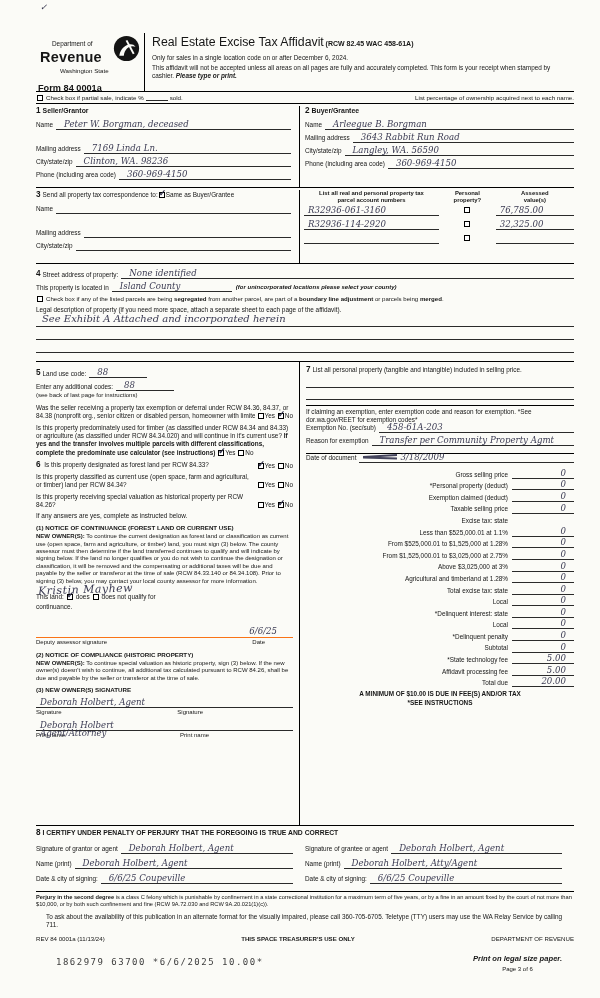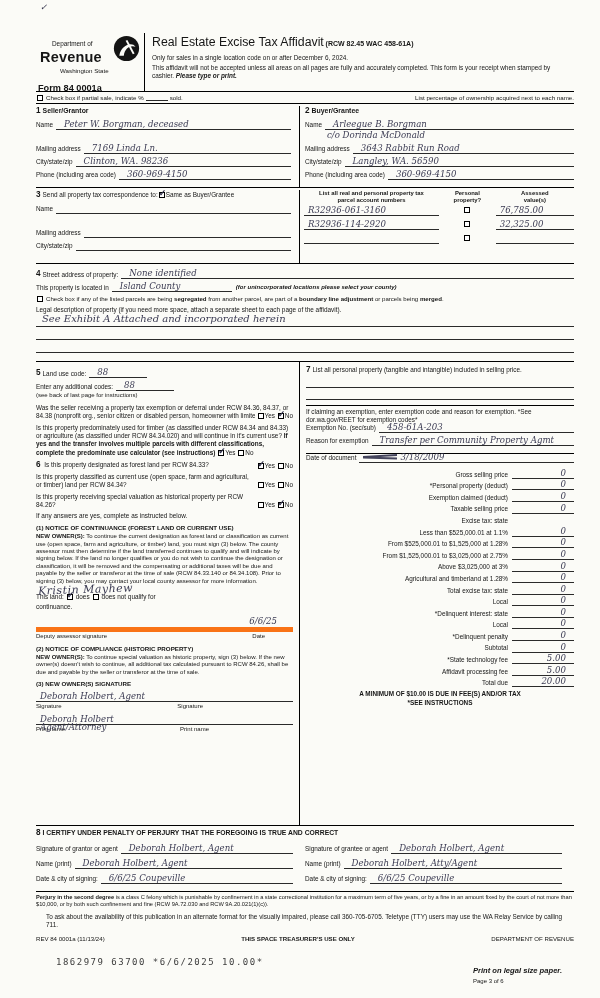--- a/index.html
+++ b/index.html
@@ -72,21 +72,21 @@
 .seeback{font-size:6px;margin-top:1px}
 .q{position:relative;margin-top:4px;padding-right:2px}
 .yn{white-space:nowrap}
 .ynabs{position:absolute;right:0;bottom:0;background:#fbfbf7;padding-left:2px}
 .q6{position:relative;margin-top:3px;padding-right:40px}
 .anote{margin-top:3px}
 .noticeT{font-weight:bold;font-size:6.2px;margin-top:4px}
 .nbody{font-size:6px;line-height:1.24;margin-top:1px}
 .landrow{display:flex;align-items:center;gap:2px;margin-top:6px;position:relative;height:12px}
 .bigsig{position:absolute;left:2px;top:-8px}
-.sigline{border-bottom:5px solid #f97316;height:15px;position:relative;margin-top:6px}
+.sigline{border-bottom:1px solid #f97316;height:15px;position:relative;margin-top:12px}
 .sigline .hw{position:absolute;bottom:-1px;left:4px}
 .sigline .dt{left:auto;right:12px}
 .sublbl{display:flex;font-size:6px;padding-top:1px}
 .sublbl .r{margin-left:auto;margin-right:28px}
 .halfsig{display:flex}
 .halfsig>div{width:50%;border-bottom:1px solid #2a2a2a;height:14px;position:relative}
 .halfsig .hw{position:absolute;bottom:-1px;left:4px}
 .ppline{border-bottom:1px solid #2a2a2a;height:12px}
 .exnote{margin-top:5px;border-top:1px solid #000;padding-top:2px;line-height:1.3}
 .exfield{display:flex;align-items:flex-start;height:13px}
@@ -103,21 +103,21 @@
 
 .sec8{border-top:1px solid #000;height:64px;padding-top:2px}
 .s8title{font-weight:bold;font-size:6.8px}
 .s8grid{display:flex;flex-wrap:wrap}
 .s8cell{width:50%;display:flex;align-items:flex-end;height:15px;padding-right:12px}
 
 .perjury{border-top:1px solid #000;margin-top:2px;padding-top:2px;font-size:5.7px;line-height:1.3}
 .altfmt{margin-top:4px;font-size:6.4px;padding:0 10px;line-height:1.3}
 .frow{display:flex;justify-content:space-between;margin-top:6px;font-size:6.1px}
 .stamp{font-family:"DejaVu Sans Mono",monospace;font-size:9px;letter-spacing:1.5px;color:#3d3d3d;margin:14px 0 0 20px}
-.legalnote{position:absolute;right:38px;bottom:12px;text-align:left}
+.legalnote{position:absolute;right:38px;bottom:24px;text-align:center}
 .legalnote .l1{font-weight:bold;font-style:italic;font-size:7.6px}
 .legalnote .l2{font-size:6px;margin-top:3px}
 </style>
 </head>
 <body>
 
 <div class="page">
   <div class="stray hw">✓</div>
   <div class="inner">
 
@@ -179,23 +179,20 @@
             </span>
           </div>
       </div>
       <div class="s12r">
         <div><span class="snum">2</span><span class="stitle">Buyer/Grantee</span></div>
         <div class="field f12">
             <span>Name</span>
             <span class="fl">
               <span class="hw">Arleegue B. Borgman</span>
             </span>
-          </div>
-        <div class="cline">
-            <span class="hw">c/o Dorinda McDonald</span>
           </div>
         <div class="field f12">
             <span>Mailing address</span>
             <span class="fl">
               <span class="hw">3643 Rabbit Run Road</span>
             </span>
           </div>
         <div class="field f12">
             <span>City/state/zip</span>
             <span class="fl">

